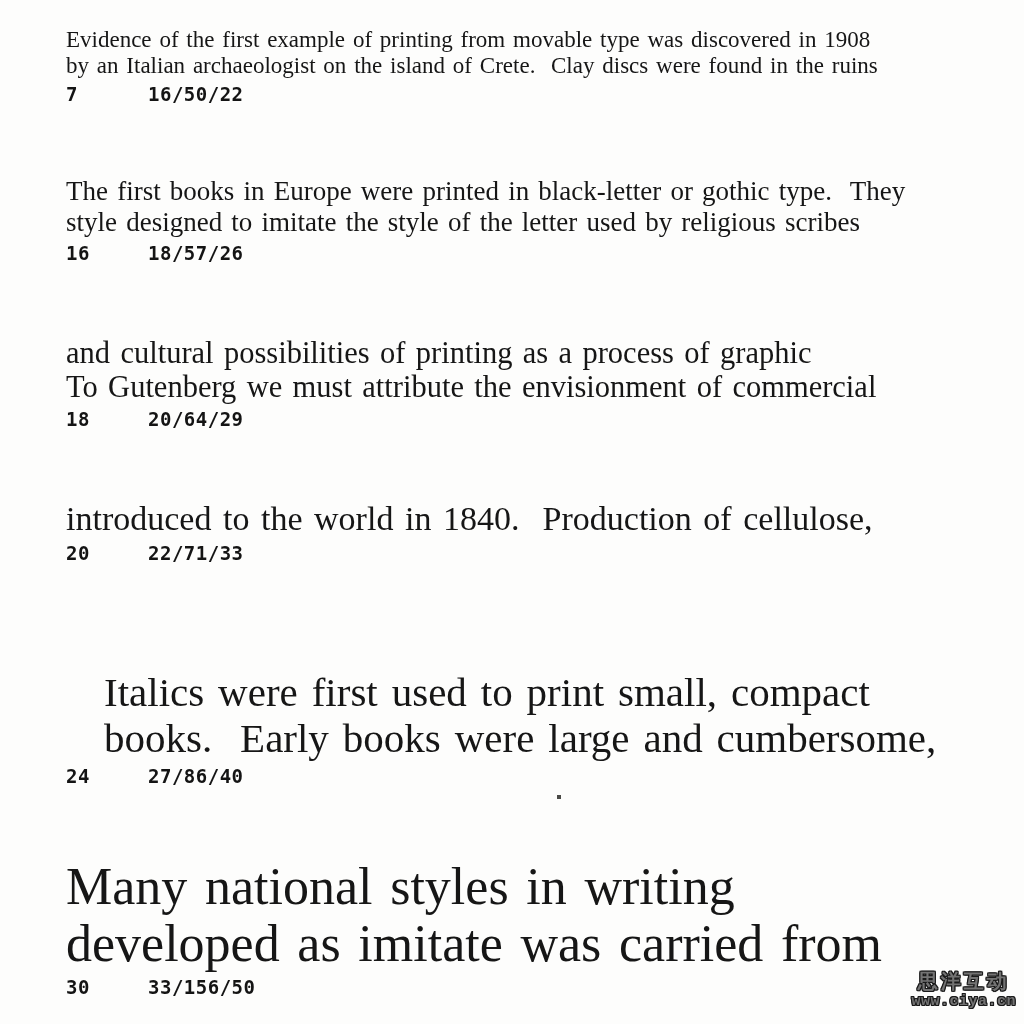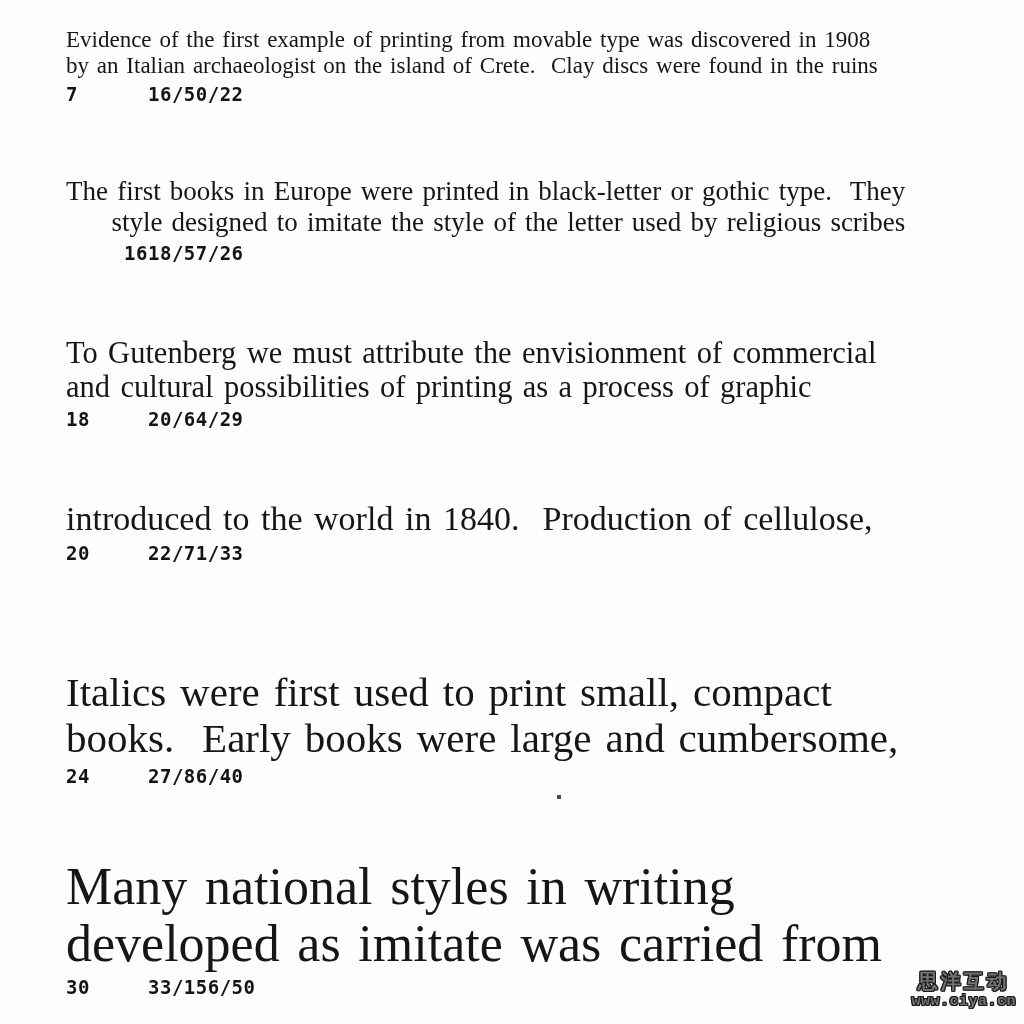--- a/index.html
+++ b/index.html
@@ -31,24 +31,24 @@
     font-weight: bold;
     font-size: 19px;
     line-height: 19px;
     color: #141414;
     letter-spacing: 0.5px;
   }
   .label-row .size { width: 82px; }
 
   
   .b14 { top: 27px;  } .b14 .line { font-size: 23px;   line-height: 26px; }
-  .b16 { top: 176px; text-align: right; } .b16 .line { font-size: 27px;   line-height: 31px; }
+  .b16 { top: 176px; } .b16 .line { font-size: 27px;   line-height: 31px; }
   .b18 { top: 336px; } .b18 .line { font-size: 30.5px; line-height: 34px; }
   .b20 { top: 500px; } .b20 .line { font-size: 34px;   line-height: 38px; }
-  .b24 { top: 669px; } .b24 .line { font-size: 41px;   line-height: 46px; }
+  .b24 { top: 669px; } .b24 .line { font-size: 41px;   line-height: 46px; margin-left: 38px; }
   .b30 { top: 858px; } .b30 .line { font-size: 52px;   line-height: 57px; }
 
   .artifact-dot {
     position: absolute;
     left: 557px; top: 795px;
     width: 4px; height: 4px;
     background: #4a4a46;
   }
   .watermark {
     position: absolute;
@@ -83,22 +83,22 @@
   <div class="specimen b16">
     <div class="line">The first books in Europe were printed in black-letter or gothic type.  They</div>
     <div class="line">style designed to imitate the style of the letter used by religious scribes</div>
     <div class="label-row">
       <span class="size">16</span>
       <span class="spec">18/57/26</span>
     </div>
   </div>
 
   <div class="specimen b18">
+    <div class="line">and cultural possibilities of printing as a process of graphic</div>
     <div class="line">To Gutenberg we must attribute the envisionment of commercial</div>
-    <div class="line">and cultural possibilities of printing as a process of graphic</div>
     <div class="label-row">
       <span class="size">18</span>
       <span class="spec">20/64/29</span>
     </div>
   </div>
 
   <div class="specimen b20">
     <div class="line">introduced to the world in 1840.  Production of cellulose,</div>
     <div class="label-row">
       <span class="size">20</span>

